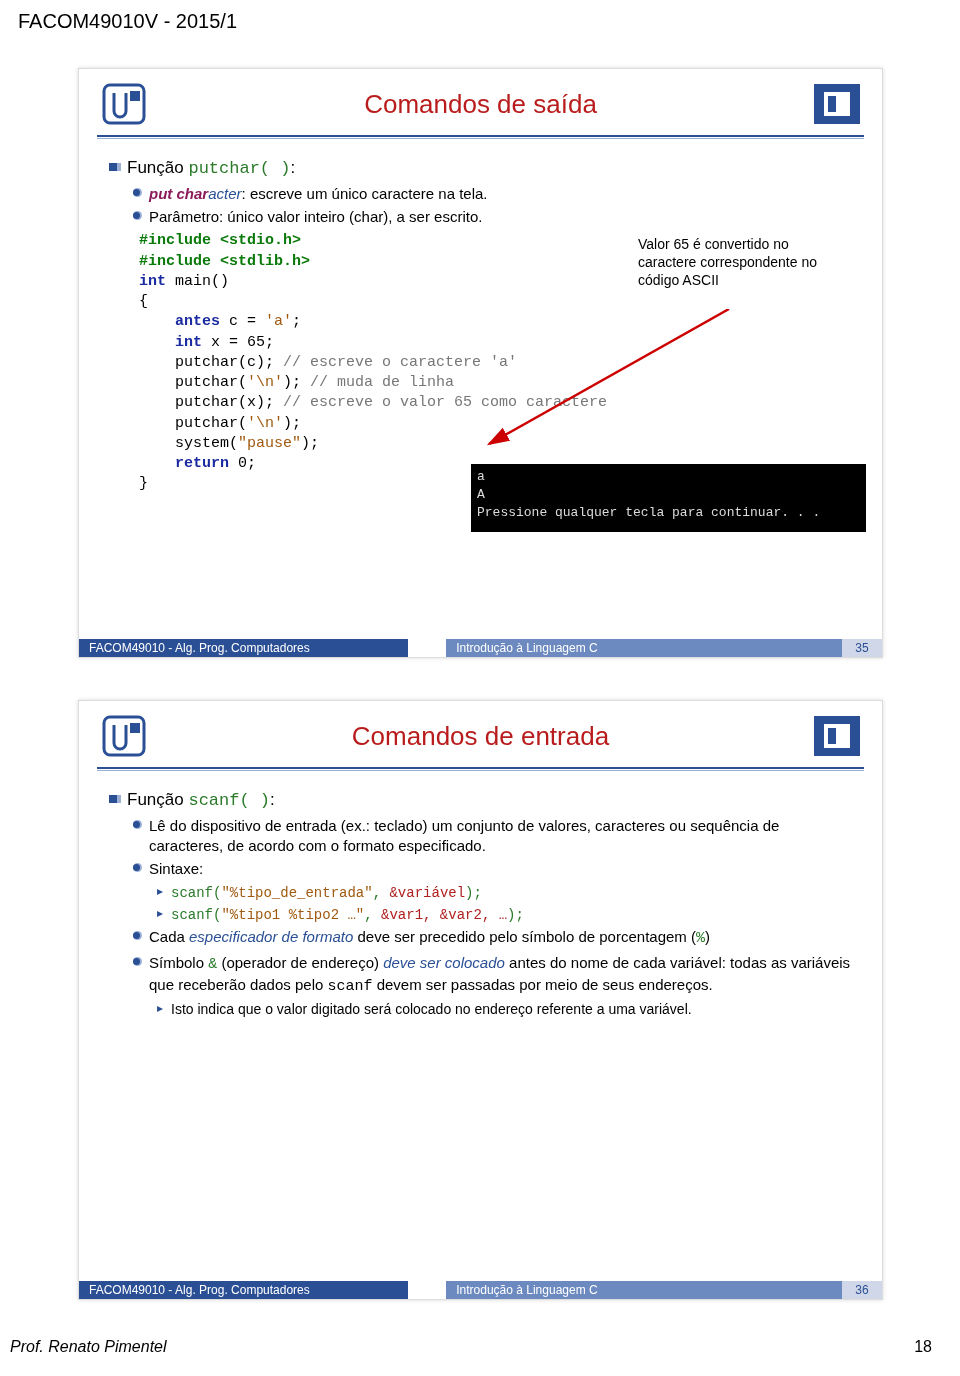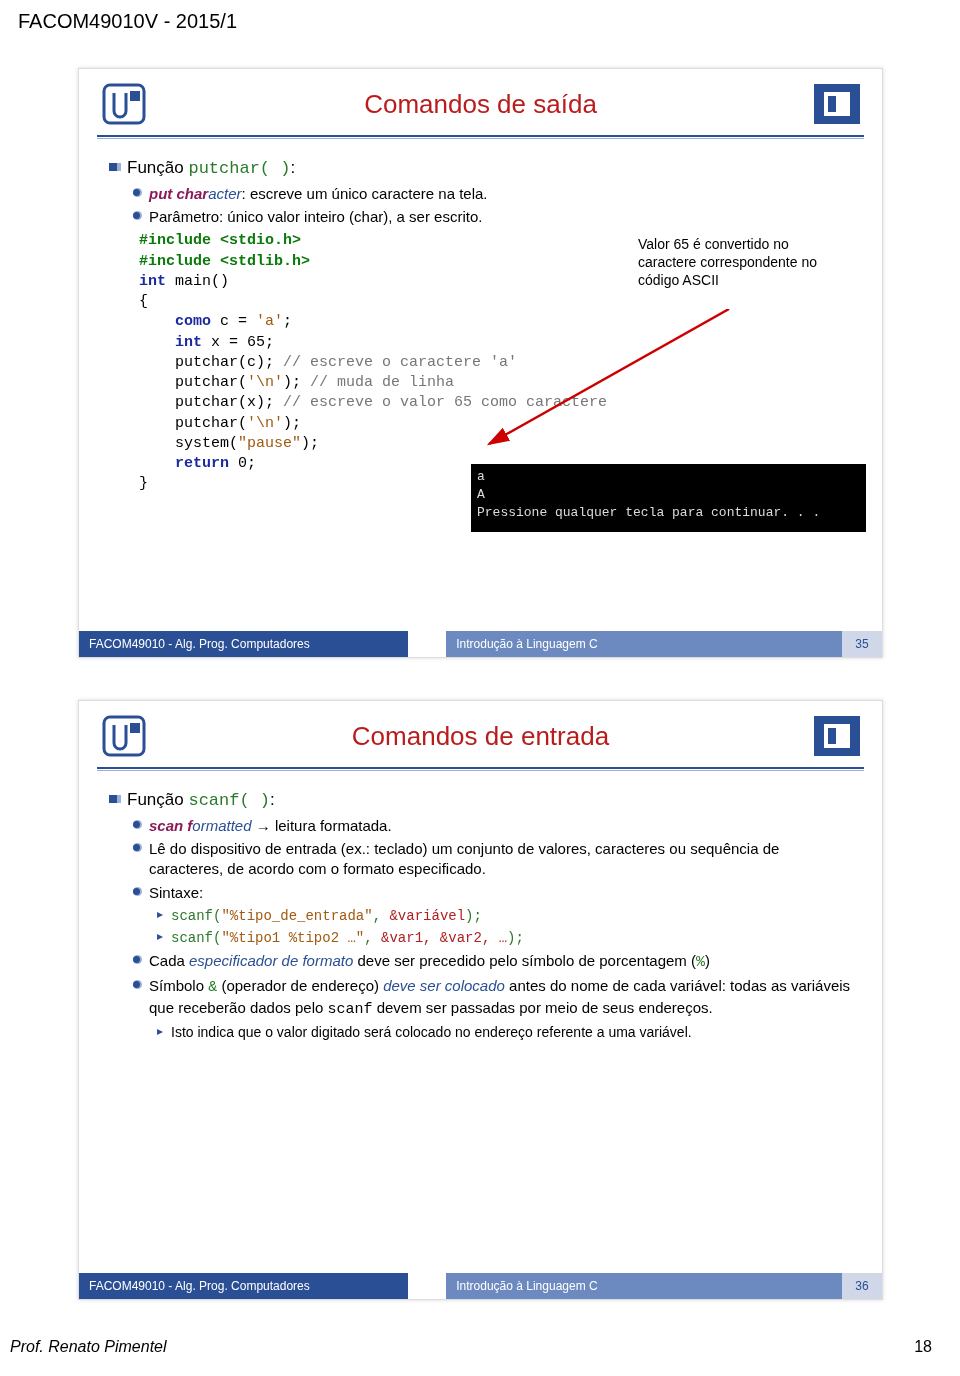--- a/index.html
+++ b/index.html
@@ -97,21 +97,21 @@
     background:#000; color:#dcdcdc;
     font-family:"Courier New", monospace;
     font-size:13px;
     padding:4px 6px;
     line-height:1.4;
     white-space: pre;
   }
   .slide-footer {
     position:absolute;
     left:0; bottom:0; width:100%;
-    height:26px;
+    height:18px;
     display:flex;
     font-size:12px;
   }
   .sf-a { background:#2a4f94; color:#fff; flex:0 0 41%; display:flex; align-items:center; padding-left:10px;}
   .sf-b { background:#6c8abf; color:#fff; flex:1; display:flex; align-items:center; padding-left:10px;margin-left:38px;}
   .sf-c { background:#cfd7e8; color:#2a4f94; flex:0 0 40px; display:flex; align-items:center; justify-content:center;}
 </style>
 </head>
 <body>
 
@@ -145,21 +145,21 @@
       <span class="ital-red" style="font-weight:bold">put char</span><span class="ital-blue">acter</span><span>: escreve um único caractere na tela.</span>
     </div>
     <div class="bullet-l2">
       <span>Parâmetro: único valor inteiro (char), a ser escrito.</span>
     </div>
 
     <div class="code-block"><span class="kw-green">#include &lt;stdio.h&gt;</span>
 <span class="kw-green">#include &lt;stdlib.h&gt;</span>
 <span class="kw-blue">int</span><span> main()</span>
 <span>{</span>
-<span class="kw-blue">    como</span><span> c = </span><span class="str">'a'</span><span>;</span>
+<span class="kw-blue">    antes</span><span> c = </span><span class="str">'a'</span><span>;</span>
 <span class="kw-blue">    int</span><span> x = 65;</span>
 <span>    putchar(c); </span><span class="cmt">// escreve o caractere 'a'</span>
 <span>    putchar(</span><span class="str">'\n'</span><span>); </span><span class="cmt">// muda de linha</span>
 <span>    putchar(x); </span><span class="cmt">// escreve o valor 65 como caractere</span>
 <span>    putchar(</span><span class="str">'\n'</span><span>);</span>
 <span>    system(</span><span class="str">"pause"</span><span>);</span>
 <span class="kw-blue">    return</span><span> 0;</span>
 <span>}</span></div>
   </div>
 
@@ -202,23 +202,20 @@
         </svg>
     </div>
   </div>
   <div class="hr-line"></div>
 
   <div class="content">
     <div class="bullet-l1">
       <span>Função </span><span class="code-green">scanf( )</span><span>:</span>
     </div>
     <div class="bullet-l2">
-      <span class="ital-red" style="font-weight:bold">scan f</span><span class="ital-blue">ormatted</span><span> → leitura formatada.</span>
-    </div>
-    <div class="bullet-l2">
       <span>Lê do dispositivo de entrada (ex.: teclado) um conjunto de valores, caracteres ou sequência de caracteres, de acordo com o formato especificado.</span>
     </div>
     <div class="bullet-l2">
       <span>Sintaxe:</span>
     </div>
     <div class="bullet-l3">
       <span class="code-green">scanf(</span><span class="code-brown">"%tipo_de_entrada"</span><span class="code-green">, </span><span class="code-red">&amp;variável</span><span class="code-green">);</span>
     </div>
     <div class="bullet-l3">
       <span class="code-green">scanf(</span><span class="code-brown">"%tipo1 %tipo2 …"</span><span class="code-green">, </span><span class="code-red">&amp;var1, &amp;var2, …</span><span class="code-green">);</span>

